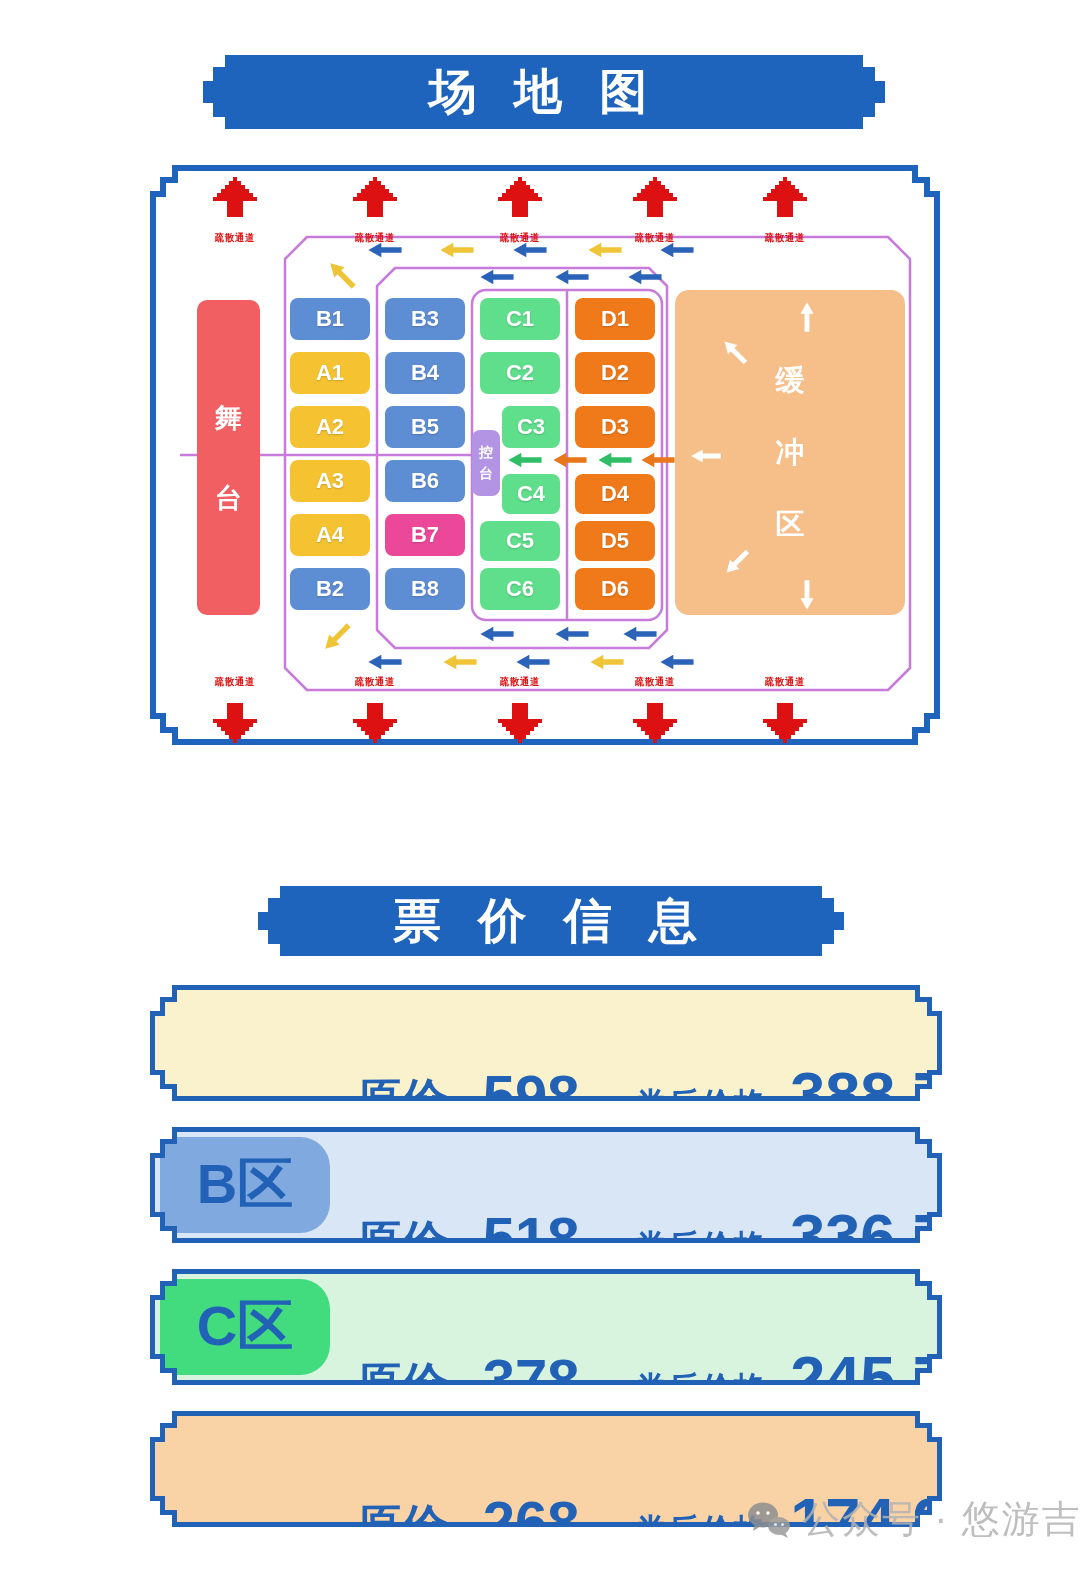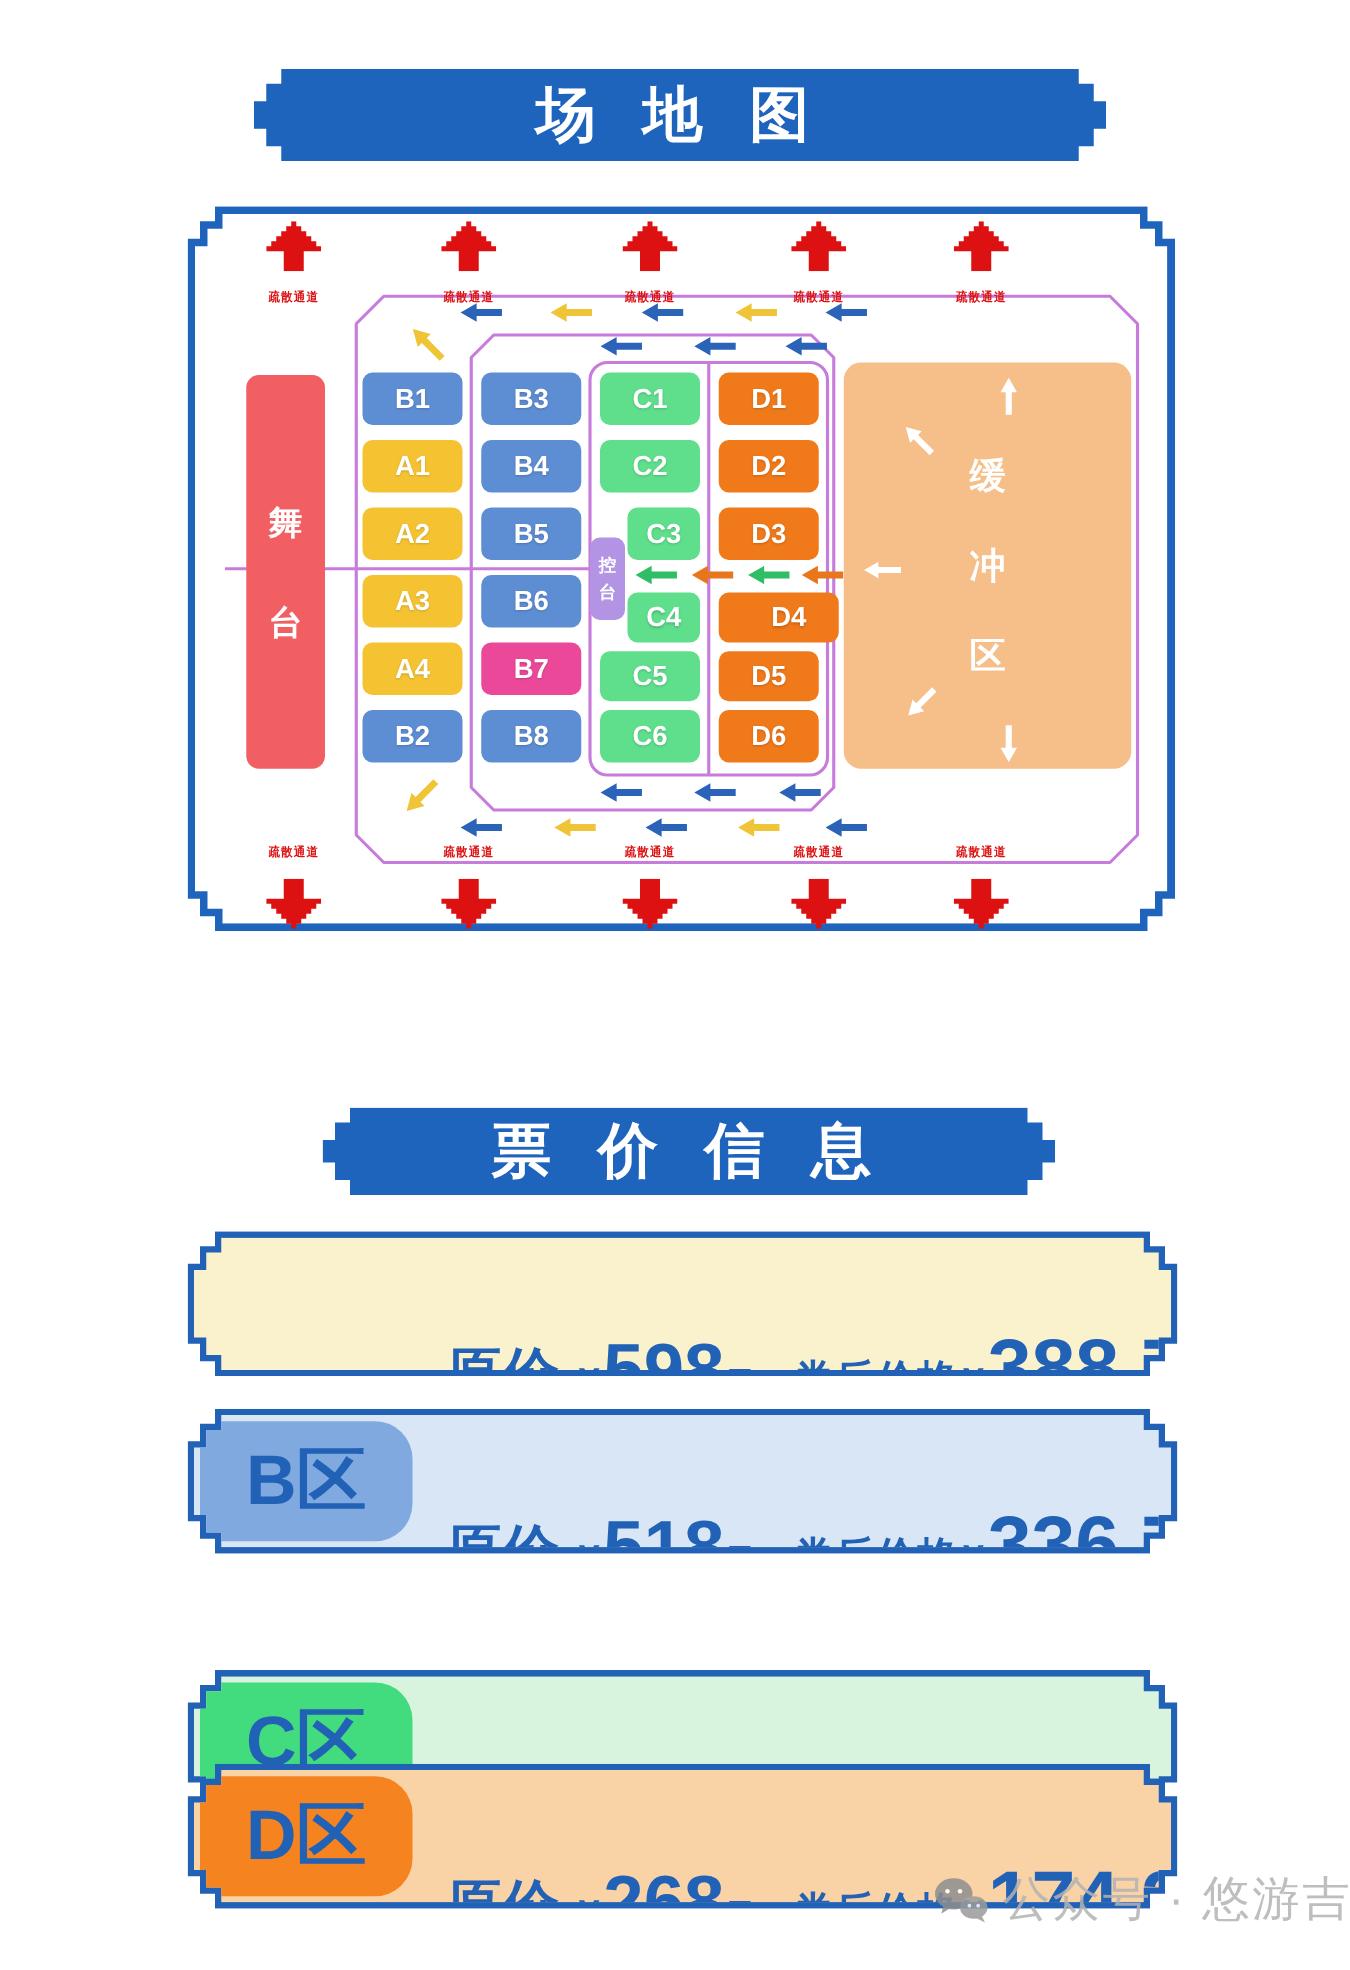--- a/index.html
+++ b/index.html
@@ -153,21 +153,21 @@
           <div class="seat" style="left: 235px; top: 403px; width: 80px; height: 42px; background: rgb(93, 141, 211);">B8</div>
           <div class="seat" style="left: 330px; top: 133px; width: 80px; height: 42px; background: rgb(95, 222, 140);">C1</div>
           <div class="seat" style="left: 330px; top: 187px; width: 80px; height: 42px; background: rgb(95, 222, 140);">C2</div>
           <div class="seat" style="left: 352px; top: 241px; width: 58px; height: 42px; background: rgb(95, 222, 140);">C3</div>
           <div class="seat" style="left: 352px; top: 309px; width: 58px; height: 40px; background: rgb(95, 222, 140);">C4</div>
           <div class="seat" style="left: 330px; top: 356px; width: 80px; height: 40px; background: rgb(95, 222, 140);">C5</div>
           <div class="seat" style="left: 330px; top: 403px; width: 80px; height: 42px; background: rgb(95, 222, 140);">C6</div>
           <div class="seat" style="left: 425px; top: 133px; width: 80px; height: 42px; background: rgb(240, 121, 26);">D1</div>
           <div class="seat" style="left: 425px; top: 187px; width: 80px; height: 42px; background: rgb(240, 121, 26);">D2</div>
           <div class="seat" style="left: 425px; top: 241px; width: 80px; height: 42px; background: rgb(240, 121, 26);">D3</div>
-          <div class="seat" style="left: 425px; top: 309px; width: 80px; height: 40px; background: rgb(240, 121, 26); padding-left: 16px;">D4</div>
+          <div class="seat" style="left: 425px; top: 309px; width: 80px; height: 40px; background: rgb(240, 121, 26);">D4</div>
           <div class="seat" style="left: 425px; top: 356px; width: 80px; height: 40px; background: rgb(240, 121, 26);">D5</div>
           <div class="seat" style="left: 425px; top: 403px; width: 80px; height: 42px; background: rgb(240, 121, 26);">D6</div>
         </div>
 
       <div class="control" id="control" style="background: rgb(179, 148, 228);">
           <span>控</span>
           <span>台</span>
         </div>
 
       <div class="buffer" id="buffer" style="background: rgb(246, 190, 136);">
@@ -280,43 +280,40 @@
         <span class="t-orig">518</span>
         <span class="t-unit">元</span>
         <span class="t-disc-label">券后价格</span>
         <span class="t-yen">¥</span>
         <span class="t-disc">336.7</span>
         <span class="t-unit">元</span>
       </div>
     </div>
   </div>
 
-  <div class="price-row pix" style="top:1336px">
+  <div class="price-row pix" style="top:1269px">
     <div class="price-inner pix" style="background: rgb(216, 244, 222);">
       <div class="price-chip" style="background: rgb(66, 219, 126);">
         <span>C区</span>
       </div>
       <div class="price-text">
         <span class="t-orig-label">原价</span>
         <span class="t-yen">¥</span>
         <span class="t-orig">378</span>
         <span class="t-unit">元</span>
         <span class="t-disc-label">券后价格</span>
         <span class="t-yen">¥</span>
         <span class="t-disc">245.7</span>
         <span class="t-unit">元</span>
       </div>
     </div>
   </div>
 
   <div class="price-row pix" style="top:1411px">
     <div class="price-inner pix" style="background: rgb(249, 210, 166);">
-      <div class="price-chip" style="background: rgb(245, 131, 31);">
-        <span>D区</span>
-      </div>
       <div class="price-text">
         <span class="t-orig-label">原价</span>
         <span class="t-yen">¥</span>
         <span class="t-orig">268</span>
         <span class="t-unit">元</span>
         <span class="t-disc-label">券后价格</span>
         <span class="t-yen">¥</span>
         <span class="t-disc">174.2</span>
         <span class="t-unit">元</span>
       </div>

